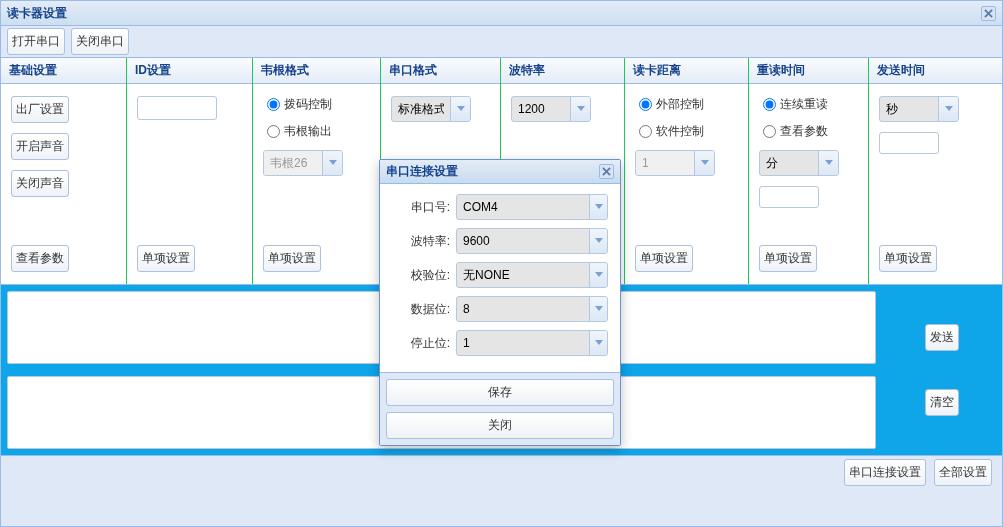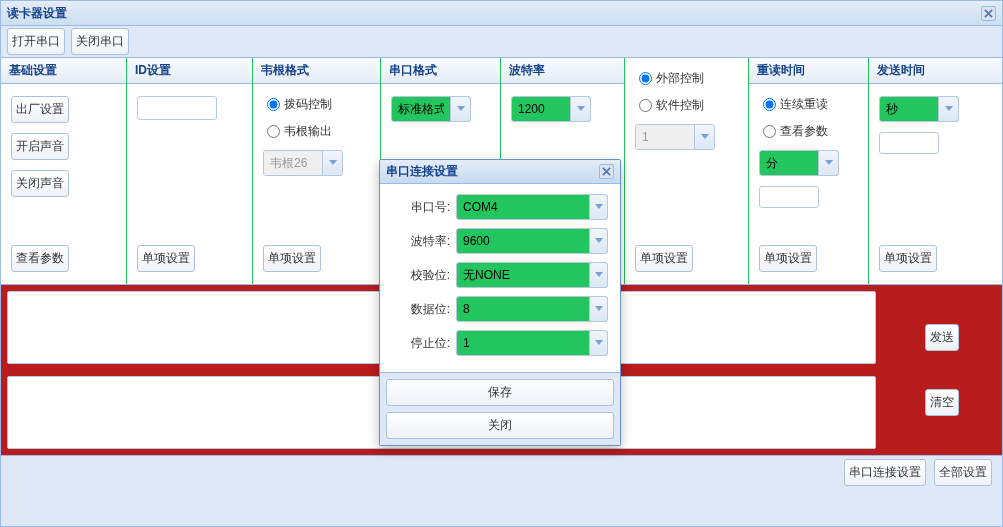--- a/index.html
+++ b/index.html
@@ -28,31 +28,31 @@
 .col.c2 { width: 128px; }
 .col.c3 { width: 120px; }
 .col.c4 { width: 124px; }
 .col.c5 { width: 124px; }
 .col.c6 { width: 120px; }
 .col.c7 { flex: 1; }
 
 .textbox { width: 80px; height: 24px; border: 1px solid #b5c8e0; border-radius: 3px; background: #fff; padding: 0 4px; font-family: inherit; font-size: 12px; }
 .textbox.small { width: 60px; height: 22px; }
 
-.combo { display: inline-flex; border: 1px solid #b5c8e0; border-radius: 3px; background: #22c55e; height: 26px; overflow: hidden; }
+.combo { display: inline-flex; border: 1px solid #b5c8e0; border-radius: 3px; background: #e5e5e5; height: 26px; overflow: hidden; }
 .combo input { border: none; outline: none; padding: 0 6px; font-size: 12px; width: 58px; font-family: inherit; background: transparent; }
 .combo .trigger { width: 20px; background: linear-gradient(#f0f5fb,#dce8f6); border-left: 1px solid #b5c8e0; display: flex; align-items: center; justify-content: center; cursor: pointer; }
 .combo .trigger svg { width: 8px; height: 6px; }
 .combo.disabled { background: #f0f0f0; }
 .combo.disabled input { color: #999; background: #f0f0f0; }
 
 .radio-row { display: flex; align-items: center; gap: 4px; font-size: 12px; width: 100%; padding-left: 4px; }
 .radio-row input { margin: 0; }
 
-.bottom-area { display: flex; background: #b91c1c; }
+.bottom-area { display: flex; background: #0ea5e9; }
 .left-stack { flex: 1; display: flex; flex-direction: column; }
 .left-stack textarea { margin: 6px; flex: 1; border: 1px solid #b5c8e0; border-radius: 2px; resize: none; font-family: inherit; font-size: 12px; padding: 4px; background: #fff; }
 .right-stack { width: 120px; display: flex; flex-direction: column; justify-content: space-around; align-items: center; padding: 20px 0; }
 
 .footer { height: 34px; background: #dfe8f6; border-top: 1px solid #99bbe8; display: flex; align-items: center; justify-content: flex-end; padding: 0 10px; gap: 8px; }
 
 .modal { position: absolute; left: 378px; top: 158px; width: 242px; background: #dfe8f6; border: 1px solid #6593cf; box-shadow: 0 4px 12px rgba(0,0,0,0.25); border-radius: 2px; }
 .modal .m-title { height: 24px; background: linear-gradient(#e4ecf7,#c7dbf0); border-bottom: 1px solid #99bbe8; display: flex; align-items: center; padding: 0 6px; font-weight: bold; color: #15428b; }
 .modal .m-title .spacer { flex: 1; }
 .modal .m-body { background: #fff; padding: 10px 12px 8px 12px; }
@@ -151,20 +151,21 @@
           <span class="trigger">
               <svg viewBox="0 0 8 6">
                 <path d="M0 0 L4 5 L8 0" fill="#7aa0d4"></path>
               </svg>
             </span>
         </div>
       </div>
     </div>
 
     <div class="col c5">
+      <div class="col-header">读卡距离</div>
       <div class="col-body tall">
         <label class="radio-row">
             <input type="radio" name="dist" checked="" style="">
             <span>外部控制</span>
           </label>
         <label class="radio-row">
             <input type="radio" name="dist" style="">
             <span>软件控制</span>
           </label>
         <div class="combo disabled">

